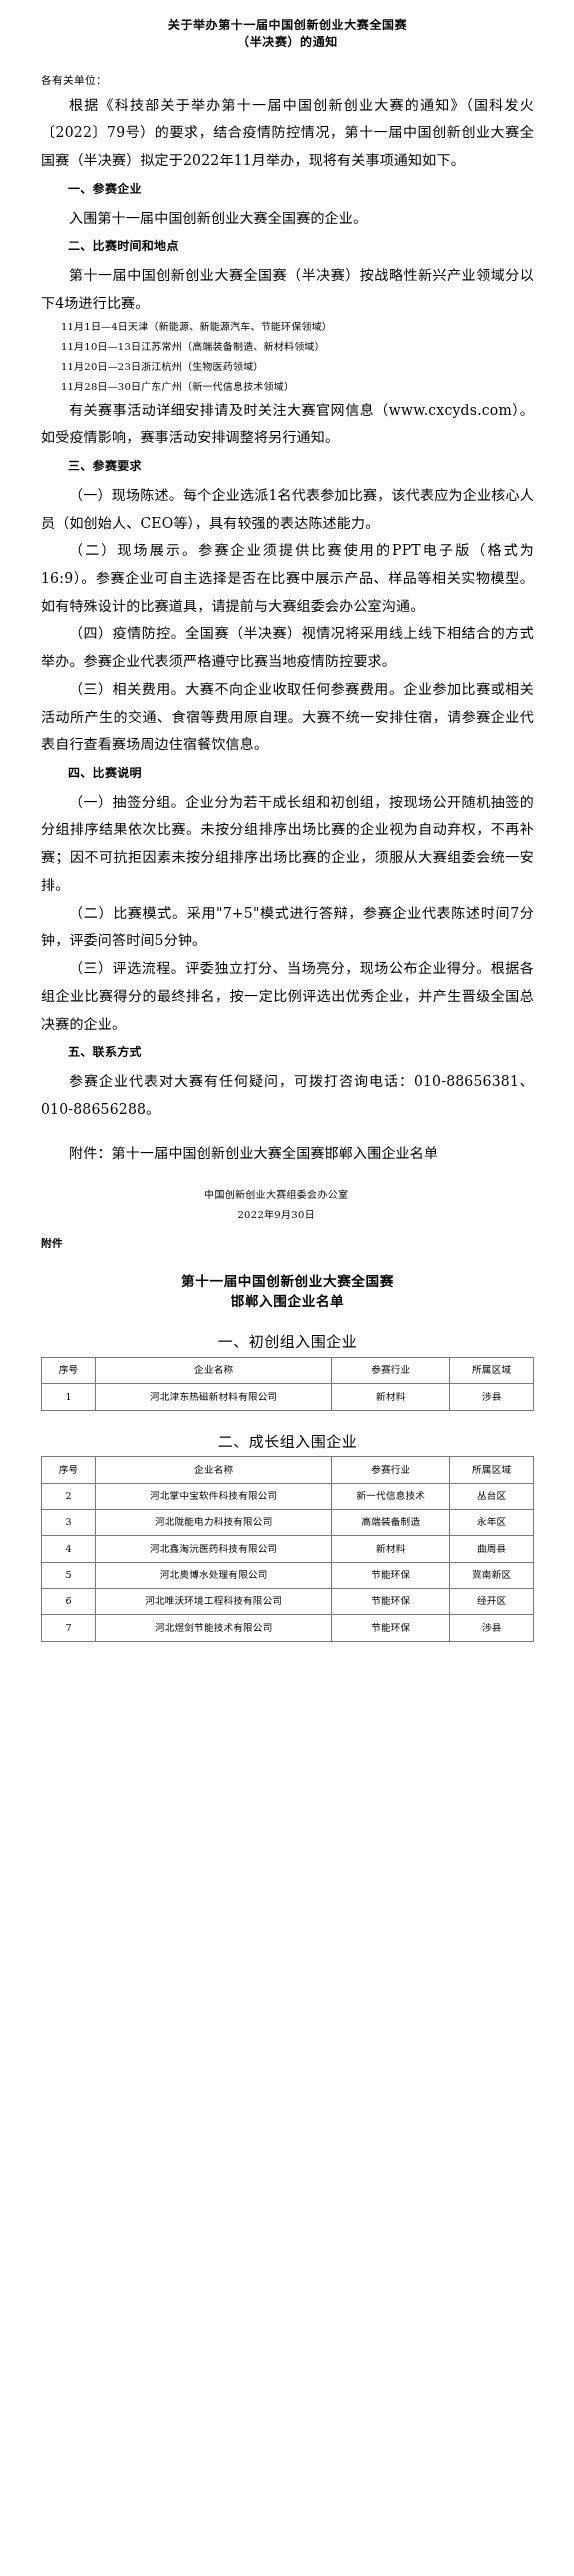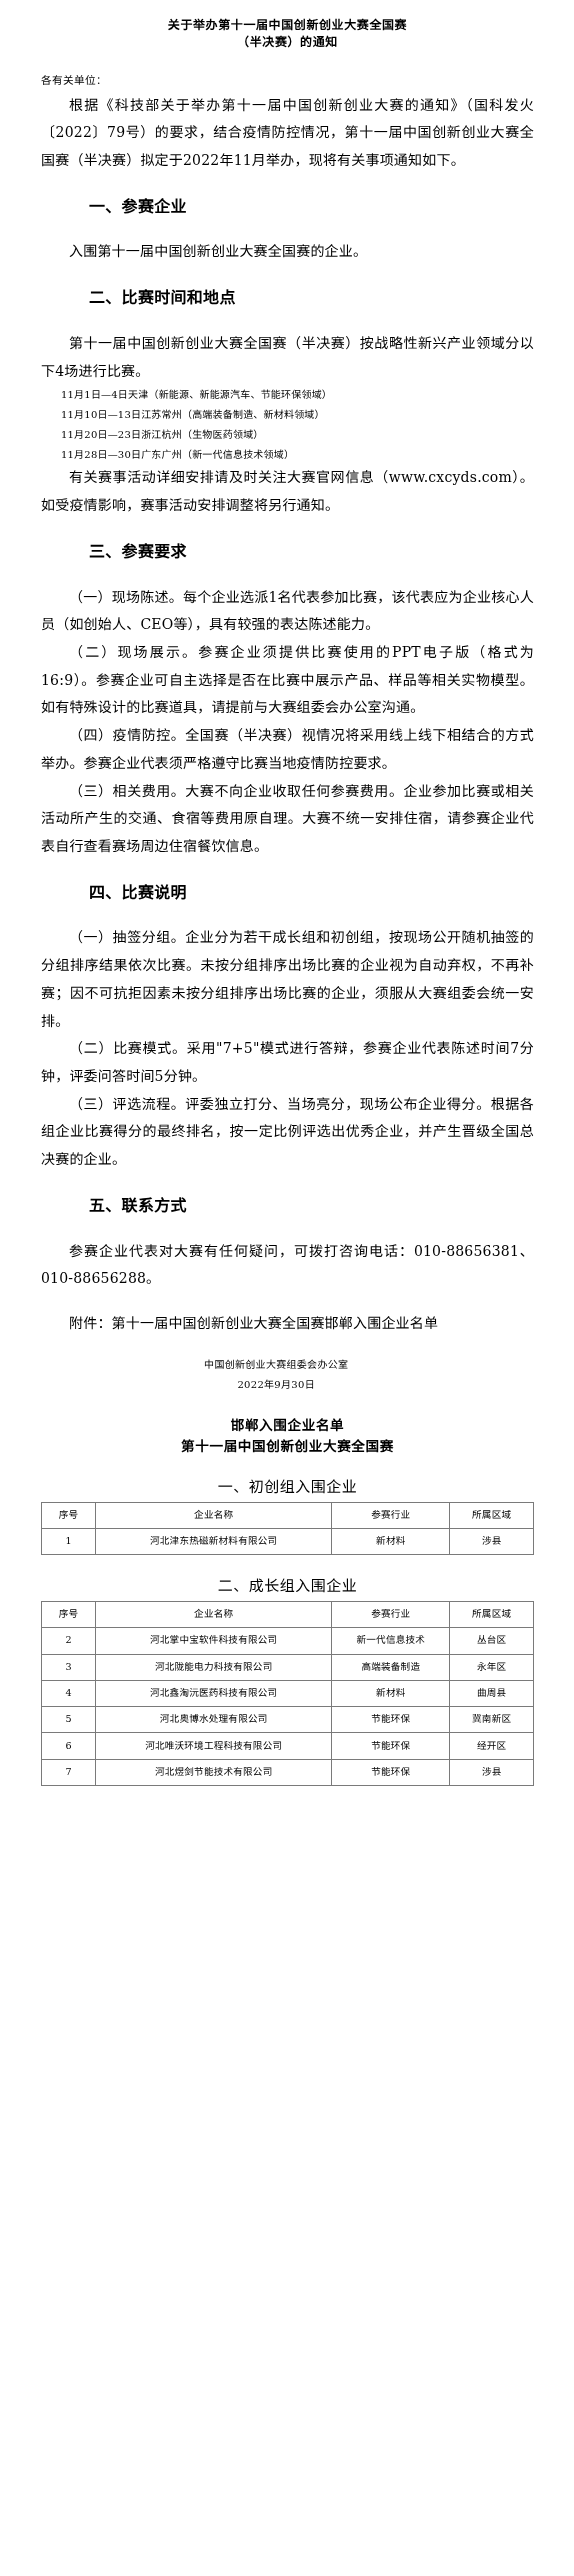--- a/index.html
+++ b/index.html
@@ -42,24 +42,24 @@
     font-size: 14px;
     line-height: 1.98;
     margin: 0;
     text-indent: 2em;
     text-align: justify;
     text-justify: inter-ideograph;
     letter-spacing: 0.2px;
   }
 
   h2.section-head {
-    font-size: 16px;
+    font-size: 12px;
     font-weight: bold;
     line-height: 1.98;
-    margin: 16px;
+    margin: 3px;
     text-indent: 2em;
     letter-spacing: 0.3px;
   }
 
   .sched-line {
     font-size: 10px;
     line-height: 1.98;
     text-indent: 2em;
     margin: 0;
     letter-spacing: 0.2px;
@@ -164,24 +164,25 @@
   <h2 class="section-head">五、联系方式</h2>
   <p class="body-text">参赛企业代表对大赛有任何疑问，可拨打咨询电话：010-88656381、010-88656288。</p>
 
   <p class="body-text" style="margin-top:17px;">附件：第十一届中国创新创业大赛全国赛邯郸入围企业名单</p>
 
   <div class="signature">
     <span class="sig-line">中国创新创业大赛组委会办公室</span>
     <span class="sig-line">2022年9月30日</span>
   </div>
 
+  <div class="attach-label">附件</div>
 
   <div class="attach-title">
+    <span class="tline">第十一届中国创新创业大赛全国赛</span>
     <span class="tline">邯郸入围企业名单</span>
-    <span class="tline">第十一届中国创新创业大赛全国赛</span>
   </div>
 
   <div class="group-head">一、初创组入围企业</div>
   <table class="list-table">
     <colgroup>
         <col class="c-no">
         <col class="c-name">
         <col class="c-ind">
         <col class="c-reg">
       </colgroup>

